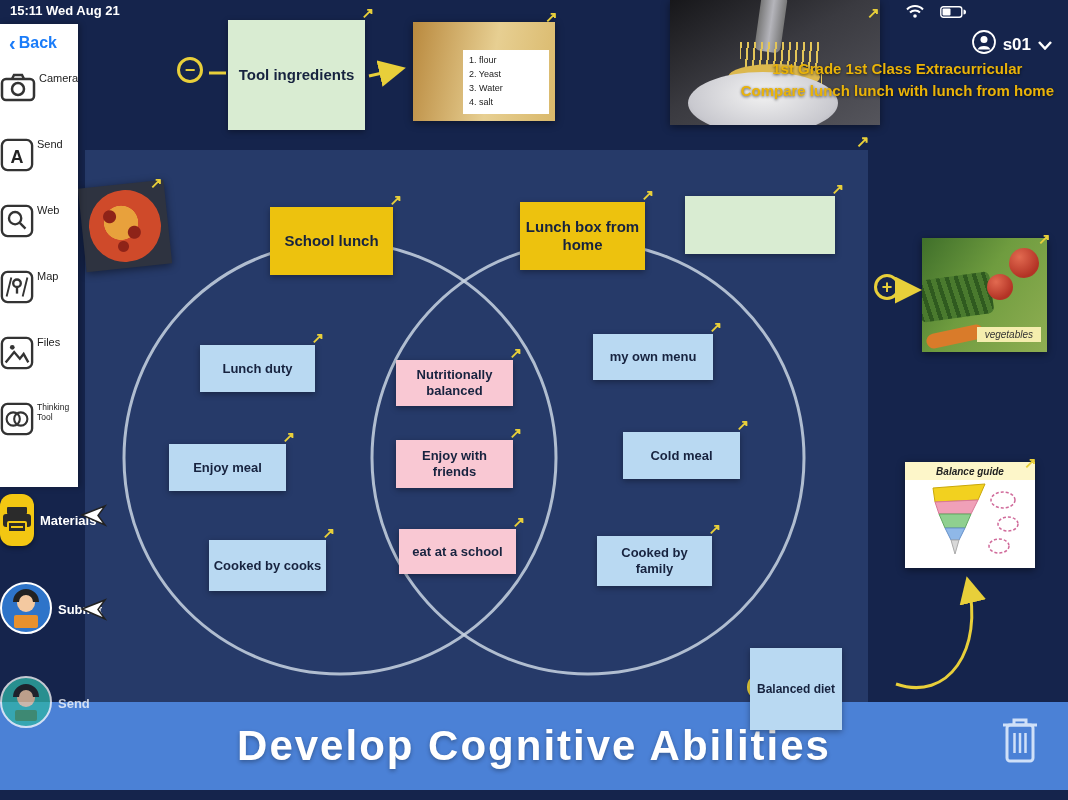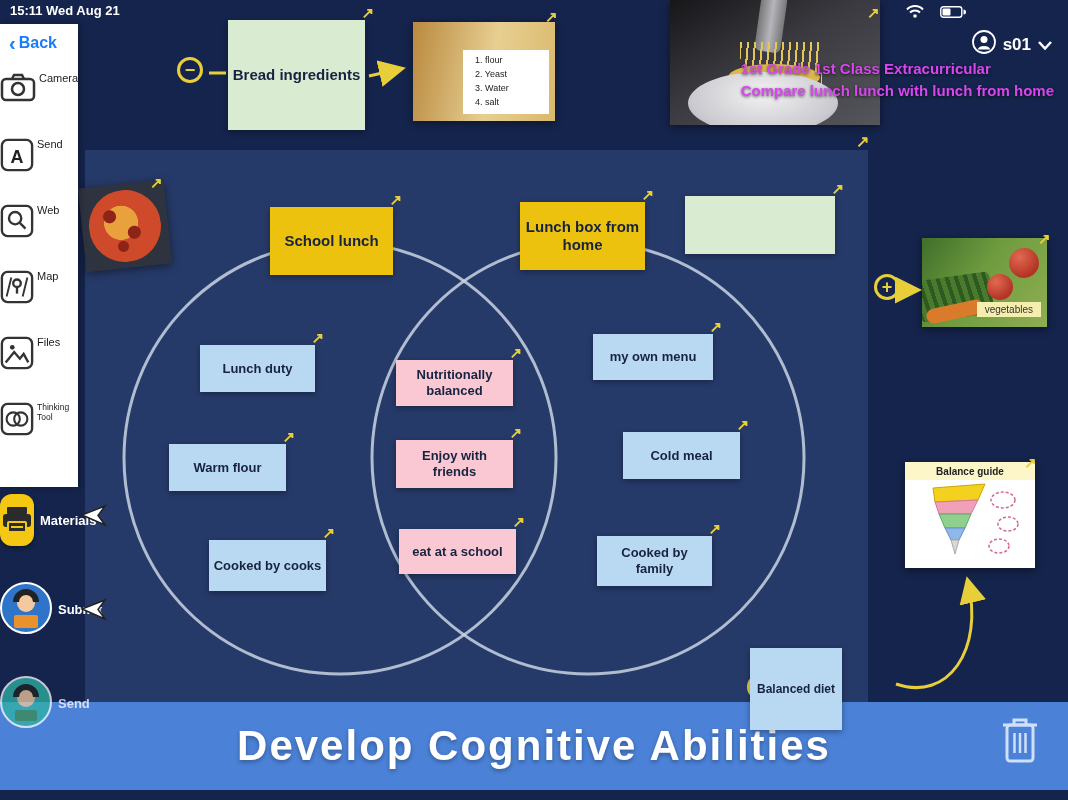--- a/index.html
+++ b/index.html
@@ -11,21 +11,21 @@
   .statusbar { position:absolute; left:0; top:0; width:980px; height:24px; color:#fff;
                font-size:13px; font-weight:bold; z-index:30; }
   .sb-time { position:absolute; left:10px; top:3px; }
   .sb-date { position:absolute; left:46px; top:3px; }
   .sb-wifi { position:absolute; right:56px; top:5px; }
   .sb-batt { position:absolute; right:14px; top:6px; }
 
   
   .user-chip { position:absolute; top:30px; right:16px; display:flex; align-items:center;
                gap:7px; color:#fff; font-size:17px; font-weight:bold; z-index:30; }
-  .titles { position:absolute; top:58px; right:14px; text-align:left; color:#d946ef;
+  .titles { position:absolute; top:58px; right:14px; text-align:center; color:#eab308;
             font-weight:bold; font-size:15px; line-height:1.45; z-index:30;
             text-shadow:0 1px 3px rgba(0,0,0,.65); }
 
   
   .sidebar { position:absolute; left:0; top:24px; width:78px; height:463px; background:#fff;
              z-index:20; box-shadow:2px 0 6px rgba(0,0,0,.3); }
   .back-btn { position:absolute; left:9px; top:9px; color:#1a7cf9; font-size:16px;
               font-weight:bold; display:flex; align-items:center; gap:3px; cursor:pointer; }
   .back-btn .chev { font-size:20px; line-height:1; }
   .tool { position:absolute; left:0; width:78px; display:flex; flex-direction:row;
@@ -75,56 +75,56 @@
   .c-menu{left:593px;top:334px;width:120px;height:46px;font-size:13px}
   .c-cold{left:623px;top:432px;width:117px;height:47px;font-size:13px}
   .c-family{left:597px;top:536px;width:115px;height:50px;font-size:13px}
   .c-diet{left:750px;top:648px;width:92px;height:82px;font-size:12px;z-index:60}
 
   
   .img { position:absolute; z-index:3; box-shadow:0 2px 8px rgba(0,0,0,.45); overflow:hidden; }
   .img-wheat{left:413px;top:22px;width:142px;height:99px;
              background:linear-gradient(100deg,#b9893e,#e7cf92 55%,#d9b86a);}
   .wheat-list{position:absolute;left:50px;top:28px;width:86px;height:64px;background:#fff;
-              padding:4px 12px;font-size:9px;color:#222;line-height:1.55;}
+              padding:4px 6px;font-size:9px;color:#222;line-height:1.55;}
   .wheat-list span{display:block;}
   .img-spaghetti{left:670px;top:0;width:210px;height:125px;
              background:linear-gradient(150deg,#17171a 0%,#3a3a40 45%,#55555c 100%);}
   .utensil{position:absolute;left:88px;top:-6px;width:26px;height:58px;border-radius:6px;
            background:linear-gradient(90deg,#777,#b5b5bb,#777);transform:rotate(8deg);}
   .strands{position:absolute;left:70px;top:42px;width:82px;height:46px;
            background:repeating-linear-gradient(95deg,#e3c558 0 2px, transparent 2px 7px);}
   .colander{position:absolute;left:18px;top:72px;width:150px;height:62px;border-radius:50%;
            background:radial-gradient(ellipse at 50% 35%, #f2f2f2, #c9c9cf 70%, #9a9aa2);}
   .pile{position:absolute;left:58px;top:64px;width:92px;height:26px;border-radius:50%;
            background:#dcb84e;}
   .img-pizza{left:82px;top:184px;width:86px;height:84px;background:#2e3340;transform:rotate(-6deg);}
   .pie{position:absolute;left:7px;top:6px;width:72px;height:72px;border-radius:50%;
        background:
         radial-gradient(circle at 30% 35%, #8e2318 0 6px, transparent 7px),
         radial-gradient(circle at 62% 60%, #8e2318 0 6px, transparent 7px),
         radial-gradient(circle at 45% 78%, #8e2318 0 5px, transparent 6px),
         radial-gradient(circle at 45% 45%, #e8a13c 0 30%, #cf4a2a 31% 78%, #c98a3c 79%);}
-  .img-veg{left:922px;top:238px;width:125px;height:89px;
-           background:linear-gradient(125deg,#3f6f2a,#6f9c3f 45%,#8fae52);}
+  .img-veg{left:922px;top:238px;width:125px;height:114px;
+           background:linear-gradient(125deg,#3f6f2a,#6f9c3f 45%,#8fae52);font-style:italic;}
   .tom{position:absolute;border-radius:50%;
        background:radial-gradient(circle at 35% 30%, #e26a50, #b33325 70%);}
   .tom1{right:8px;top:10px;width:30px;height:30px;}
   .tom2{right:34px;top:36px;width:26px;height:26px;}
   .greens{position:absolute;left:-4px;top:38px;width:74px;height:42px;border-radius:6px;
        background:repeating-linear-gradient(80deg,#2f5a1f 0 4px,#4a7a2e 4px 9px);
        transform:rotate(-8deg);}
   .carrot{position:absolute;left:4px;bottom:8px;width:58px;height:15px;background:#d97b2a;
        border-radius:8px;transform:rotate(-12deg);}
   .veg-label{position:absolute;right:6px;bottom:10px;background:#f5eeae;color:#333;
        font-size:10px;padding:2px 8px;}
   .img-balance{left:905px;top:462px;width:130px;height:106px;background:#fff;}
   .bg-title{position:absolute;left:0;top:0;width:100%;height:18px;background:#fdf6c9;
        display:flex;align-items:center;justify-content:center;font-size:10px;
-       font-weight:bold;color:#222;}
+       font-weight:bold;color:#222;font-style:italic;}
   .bg-art{position:absolute;left:0;top:18px;}
 
   
   .free-arrow { position:absolute; color:#e8cf3a; font-size:15px; font-weight:bold; z-index:7; }
   .fa-wheat{left:545px;top:8px} .fa-spag{left:867px;top:4px} .fa-pizza{left:150px;top:174px}
   .fa-veg{left:1038px;top:230px} .fa-balance{left:1024px;top:454px}
 
   
   .pm { position:absolute; width:26px; height:26px; border:3px solid #e8cf3a; border-radius:50%;
         color:#e8cf3a; display:flex; align-items:center; justify-content:center;
@@ -366,40 +366,40 @@
       <span>−</span>
     </div>
   <div class="pm pm-veg">
       <span>+</span>
     </div>
   <div class="pm pm-diet">
       <span>−</span>
     </div>
 
   <div class="card green c-bread">
-    <span>Bread ingredients</span>
+    <span>Tool ingredients</span>
     <span class="link-arrow">↗</span>
   </div>
   <div class="card gold c-school">
     <span>School lunch</span>
     <span class="link-arrow">↗</span>
   </div>
   <div class="card gold c-lunchbox">
     <span>Lunch box from home</span>
     <span class="link-arrow">↗</span>
   </div>
   <div class="card green c-having">
     <span class="link-arrow">↗</span>
   </div>
   <div class="card blue c-lunchduty">
     <span>Lunch duty</span>
     <span class="link-arrow">↗</span>
   </div>
   <div class="card blue c-warmmeal">
-    <span>Warm flour</span>
+    <span>Enjoy meal</span>
     <span class="link-arrow">↗</span>
   </div>
   <div class="card blue c-cookedcooks">
     <span>Cooked by cooks</span>
     <span class="link-arrow">↗</span>
   </div>
   <div class="card pink c-nutri">
     <span>Nutritionally balanced</span>
     <span class="link-arrow">↗</span>
   </div>

